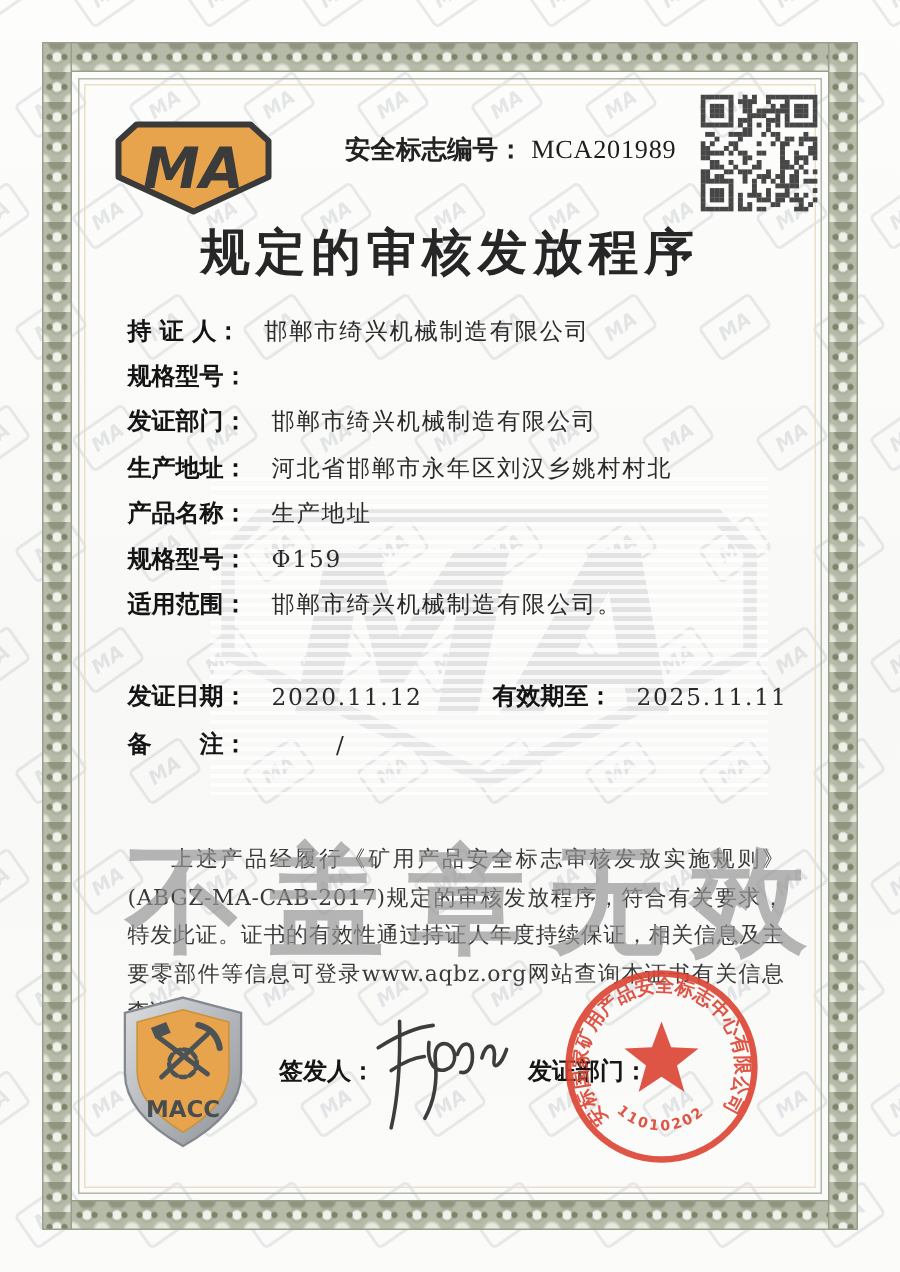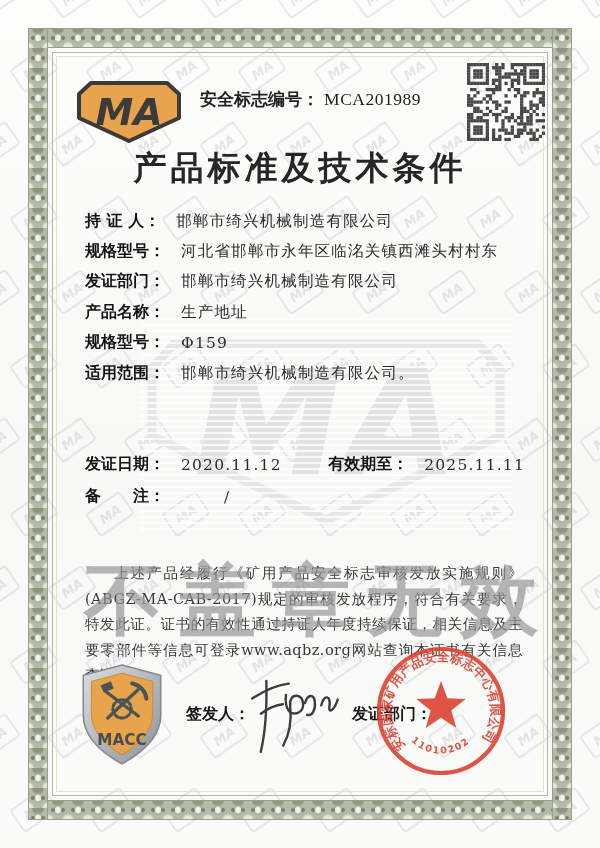--- a/index.html
+++ b/index.html
@@ -29,21 +29,21 @@
   #innerLine{position:absolute;left:52px;top:52px;right:52px;bottom:52px;
              border:1px solid #b3b8a8;z-index:1;}
   #innerLine2{position:absolute;left:56px;top:56px;right:56px;bottom:56px;
               border:1px solid #ecdfc9;z-index:1;}
   
   #bigWM{position:absolute;left:140px;top:318px;z-index:0;}
   #wmHatch{position:absolute;left:140px;top:318px;width:372px;height:212px;z-index:1;
            background:repeating-linear-gradient(180deg,rgba(255,255,255,.78) 0 2.5px,rgba(255,255,255,0) 2.5px 6px);}
   
   #maLogo{position:absolute;left:76px;top:80px;z-index:2;}
-  #markNoLine{position:absolute;left:200px;top:88px;z-index:2;white-space:nowrap;}
+  #markNoLine{position:absolute;left:230px;top:88px;z-index:2;white-space:nowrap;}
   #markNoLine .lab{font:700 17px "DejaVu Sans",sans-serif;color:#222;}
   #markNoLine .num{font:17.5px "Liberation Serif",serif;color:#1e1e1e;letter-spacing:.5px;}
   #qrBox{position:absolute;left:467px;top:63px;width:78px;height:78px;z-index:2;}
   #title{position:absolute;left:0;top:146px;width:100%;text-align:center;z-index:2;
          font:700 33px "DejaVu Serif",serif;color:#262626;letter-spacing:4px;}
   
   #fields{position:absolute;left:85px;top:206px;width:440px;z-index:2;}
   .frow{height:30.4px;display:flex;align-items:center;}
   .flabel{font:700 16px "DejaVu Sans",sans-serif;color:#141414;margin-right:16px;white-space:nowrap;}
   .fvalue{font:15.5px "DejaVu Serif",serif;color:#2b2b2b;letter-spacing:1.2px;white-space:nowrap;}
@@ -494,34 +494,37 @@
           <rect x="31.20" y="74.88" width="3.27" height="3.27"></rect>
           <rect x="37.44" y="74.88" width="3.27" height="3.27"></rect>
           <rect x="40.56" y="74.88" width="3.27" height="3.27"></rect>
           <rect x="62.40" y="74.88" width="3.27" height="3.27"></rect>
           <rect x="65.52" y="74.88" width="3.27" height="3.27"></rect>
           <rect x="68.64" y="74.88" width="3.27" height="3.27"></rect>
         </g>
       </svg>
   </div>
 
-  <div id="title">产品标准及技术条件</div>
+  <div id="title">规定的审核发放程序</div>
 
   <div id="fields">
       <div class="frow">
         <span class="flabel">持 证 人：</span>
         <span class="fvalue">邯郸市绮兴机械制造有限公司</span>
       </div>
       <div class="frow">
         <span class="flabel">规格型号：</span>
-        <span class="fvalue">河北省邯郸市永年区临洺关镇西滩头村村东</span>
       </div>
       <div class="frow">
         <span class="flabel">发证部门：</span>
         <span class="fvalue">邯郸市绮兴机械制造有限公司</span>
+      </div>
+      <div class="frow">
+        <span class="flabel">生产地址：</span>
+        <span class="fvalue">河北省邯郸市永年区刘汉乡姚村村北</span>
       </div>
       <div class="frow">
         <span class="flabel">产品名称：</span>
         <span class="fvalue">生产地址</span>
       </div>
       <div class="frow">
         <span class="flabel">规格型号：</span>
         <span class="fvalue">Φ159</span>
       </div>
       <div class="frow">

